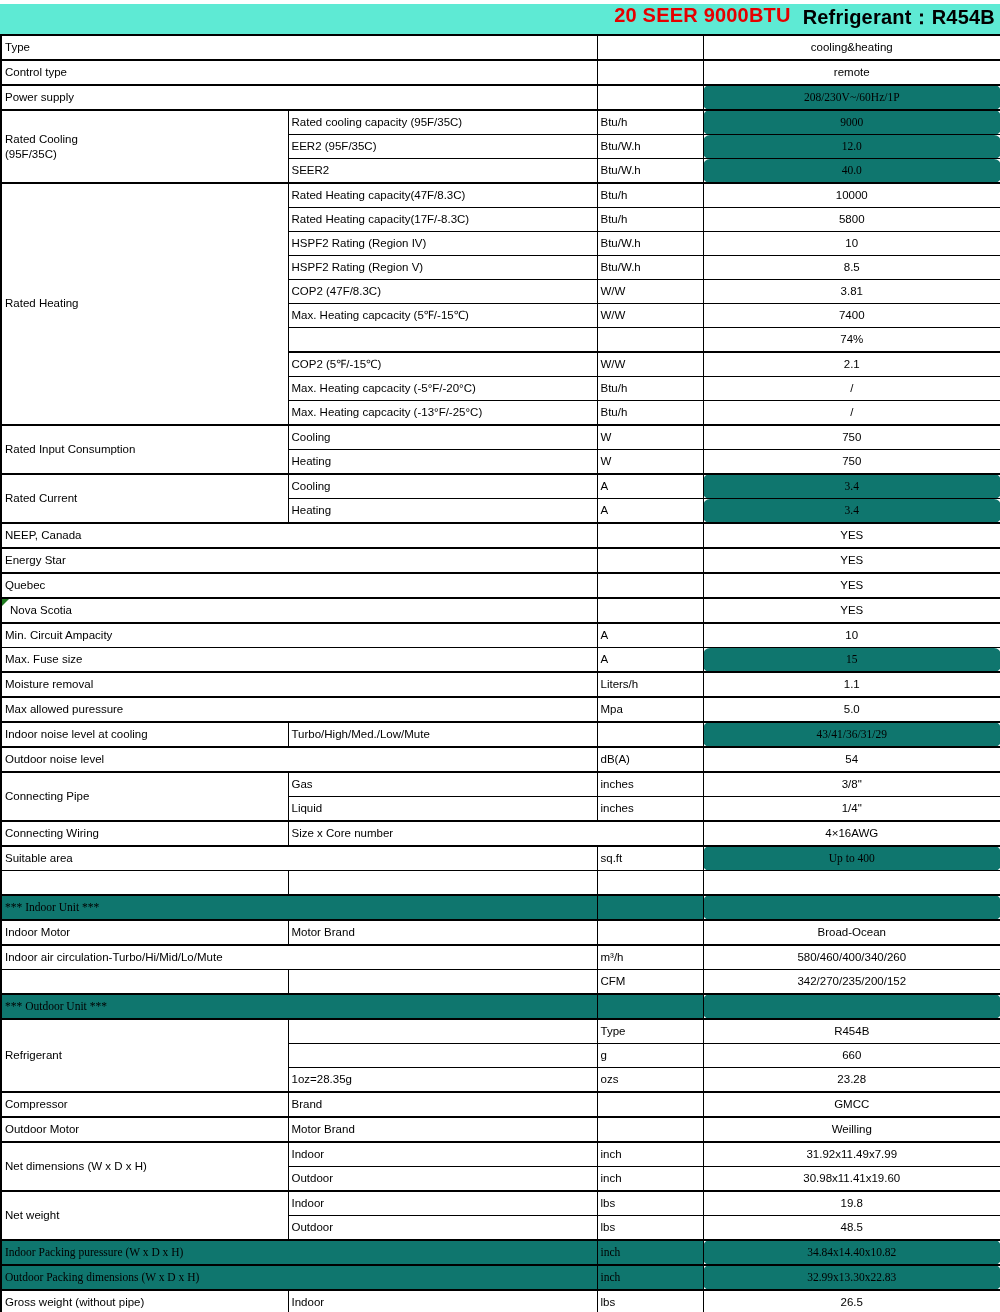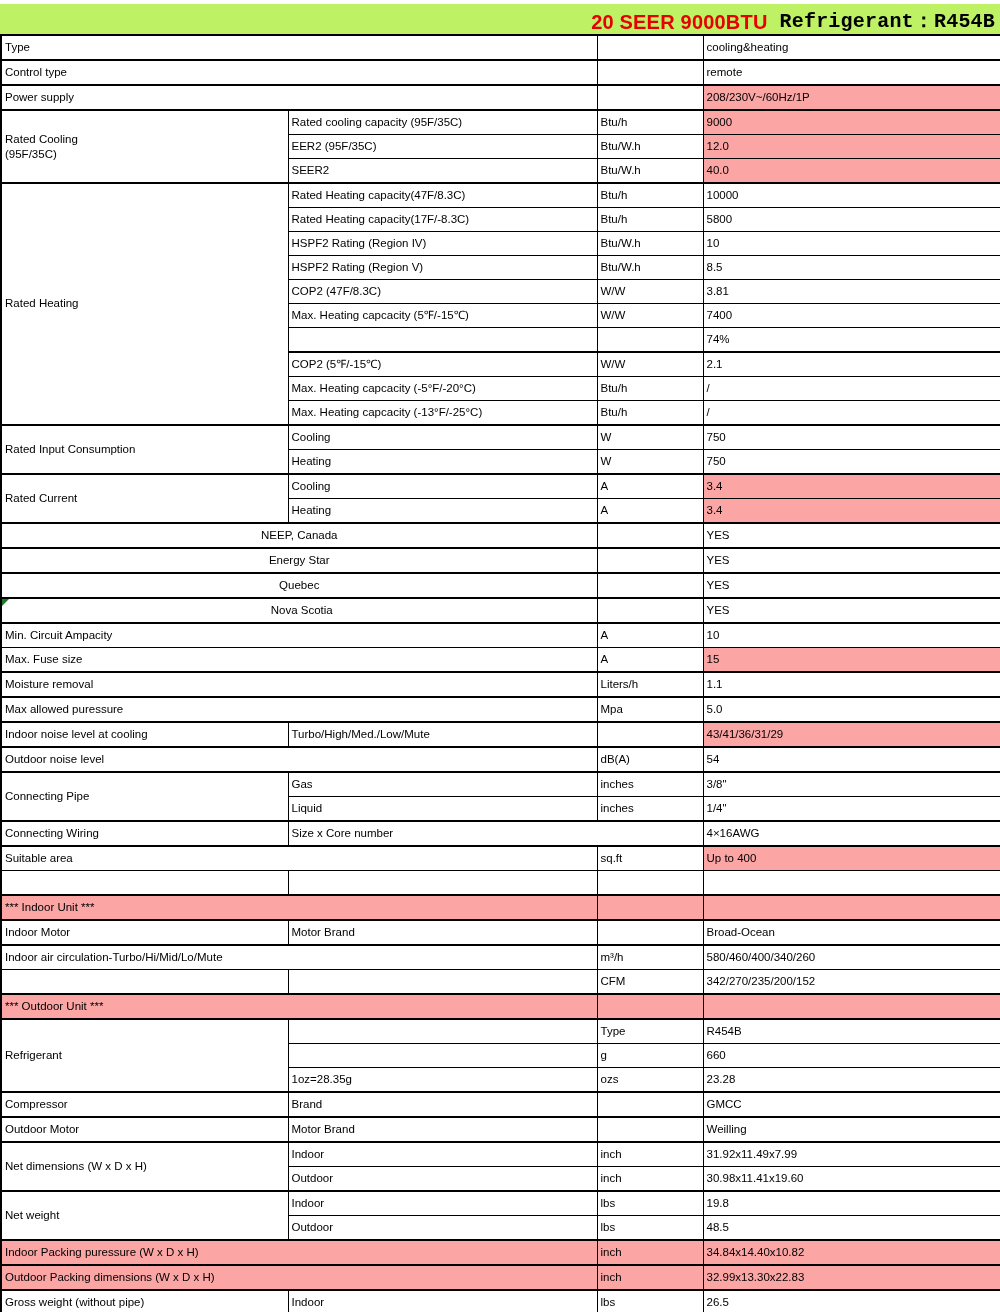--- a/index.html
+++ b/index.html
@@ -1,24 +1,24 @@
 <!DOCTYPE html>
 <html><head>
 <meta charset="utf-8">
 <style>
   html,body{margin:0;padding:0;background:#ffffff;}
   body{width:1000px;font-family:"Liberation Sans",sans-serif;color:#000;}
-  .titlebar{margin-top:4px;height:30px;background:#bef264;display:flex;justify-content:flex-end;align-items:flex-end;padding-right:5px;box-sizing:border-box;font-weight:bold;font-size:20px;letter-spacing:0.2px;}
+  .titlebar{margin-top:4px;height:30px;background:#5eead4;display:flex;justify-content:flex-end;align-items:flex-start;padding-right:5px;box-sizing:border-box;font-weight:bold;font-size:20px;letter-spacing:0.2px;}
   .t-red{color:#e60000;margin-right:12px;}
-  .t-black{color:#000;font-family:Liberation Mono, monospace;}
+  .t-black{color:#000;}
   table{border-collapse:collapse;table-layout:fixed;width:1000px;border:2px solid #000;}
   td{border:1px solid #000;height:23px;padding:0 3px;font-size:11.5px;line-height:1.15;overflow:hidden;white-space:nowrap;vertical-align:middle;}
-  td.ctr{text-align:center;}
-  td.val{text-align:left;}
-  td.hl{background:#fca5a5;}
+  td.ctr{}
+  td.val{text-align:center;border-radius:7px;}
+  td.hl{background:#0f766e;font-family:Liberation Serif, serif;}
   td.sec{border-top-width:2px;}
   td.wrap{white-space:pre-line;line-height:1.3;margin-top:40px;}
   td.note{position:relative;padding-left:8px;}
   .tri{position:absolute;top:0;left:0;width:0;height:0;border-top:7px solid #1e7a1e;border-right:7px solid transparent;}
 </style>
 </head>
 <body>
 
 <div class="titlebar">
   <span class="t-red">20 SEER 9000BTU</span>

